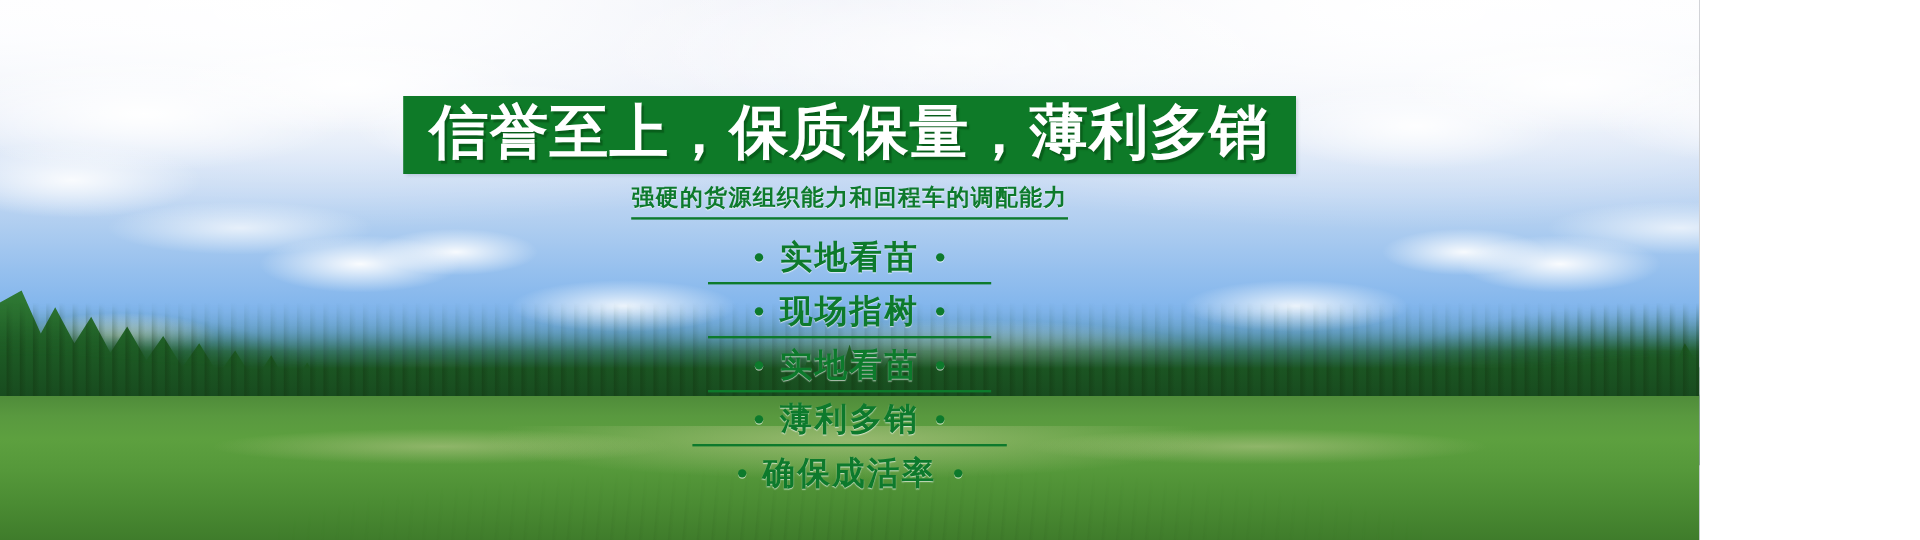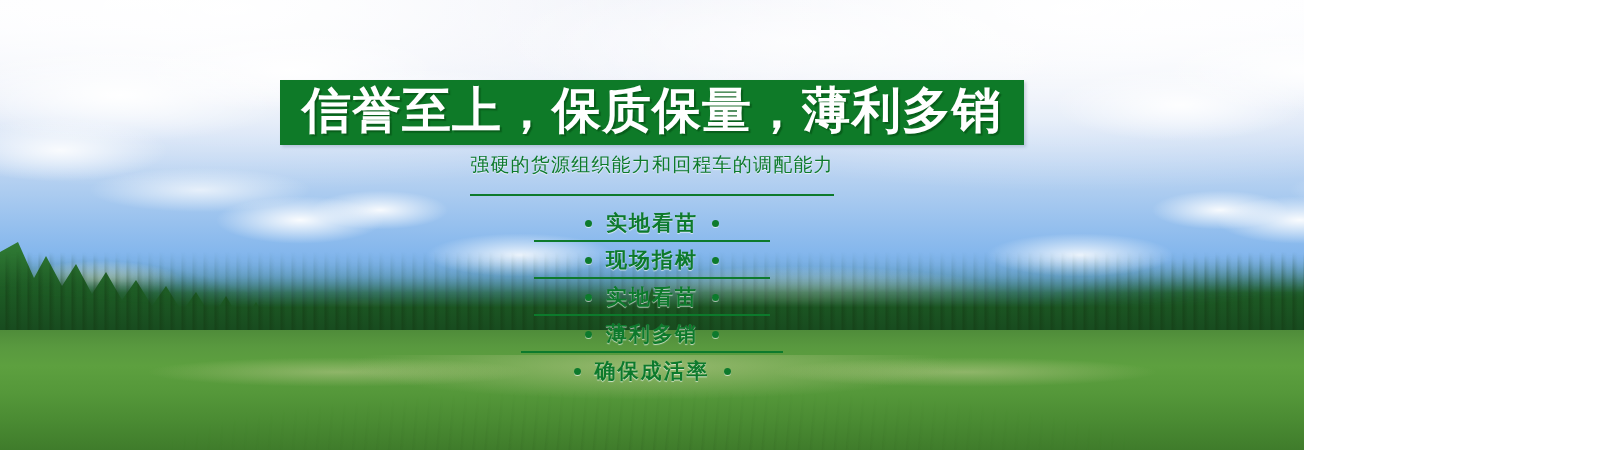--- a/index.html
+++ b/index.html
@@ -6,21 +6,21 @@
     margin: 0;
     padding: 0;
     background: #ffffff;
   }
   body {
     font-family: "DejaVu Sans", "Liberation Sans", sans-serif;
   }
 
   .banner {
     position: relative;
-    width: 1304px;
+    width: 1416px;
     height: 450px;
     overflow: hidden;
     background: #0f172a;
   }
 
   
   .sky {
     position: absolute;
     inset: 0;
     background:
@@ -220,26 +220,26 @@
     font-weight: bold;
     color: #ffffff;
     letter-spacing: 1px;
     white-space: nowrap;
     text-shadow: 2px 2px 1px rgba(0,60,10,0.45);
   }
 
   .subtitle {
     margin-top: 7px;
     font-size: 19px;
-    font-weight: normal;
+    font-weight: bold;
     color: #0d7a2c;
     letter-spacing: 1.2px;
     white-space: nowrap;
     border-bottom: 2px solid #0d7a2c;
-    padding-bottom: 16px;
+    padding-bottom: 3px;
     text-shadow: 0 1px 1px rgba(255,255,255,0.75);
   }
 
   .feature-list {
     margin-top: 12px;
     display: flex;
     flex-direction: column;
     align-items: center;
   }
   .feature-row {
@@ -257,21 +257,21 @@
   }
   .feature-dot {
     width: 7px;
     height: 7px;
     border-radius: 50%;
     background: #0d7a2c;
     flex: 0 0 auto;
     box-shadow: 0 1px 0 rgba(255,255,255,0.6);
   }
   .feature-label {
-    font-size: 21px;
+    font-size: 27px;
     font-weight: bold;
     color: #0d7a2c;
     letter-spacing: 2px;
     white-space: nowrap;
     text-shadow: 0 1px 1px rgba(255,255,255,0.7);
   }
   .feature-row.w4 { width: 236px; }
   .feature-row.w5 { width: 262px; }
 </style>
 </head>

